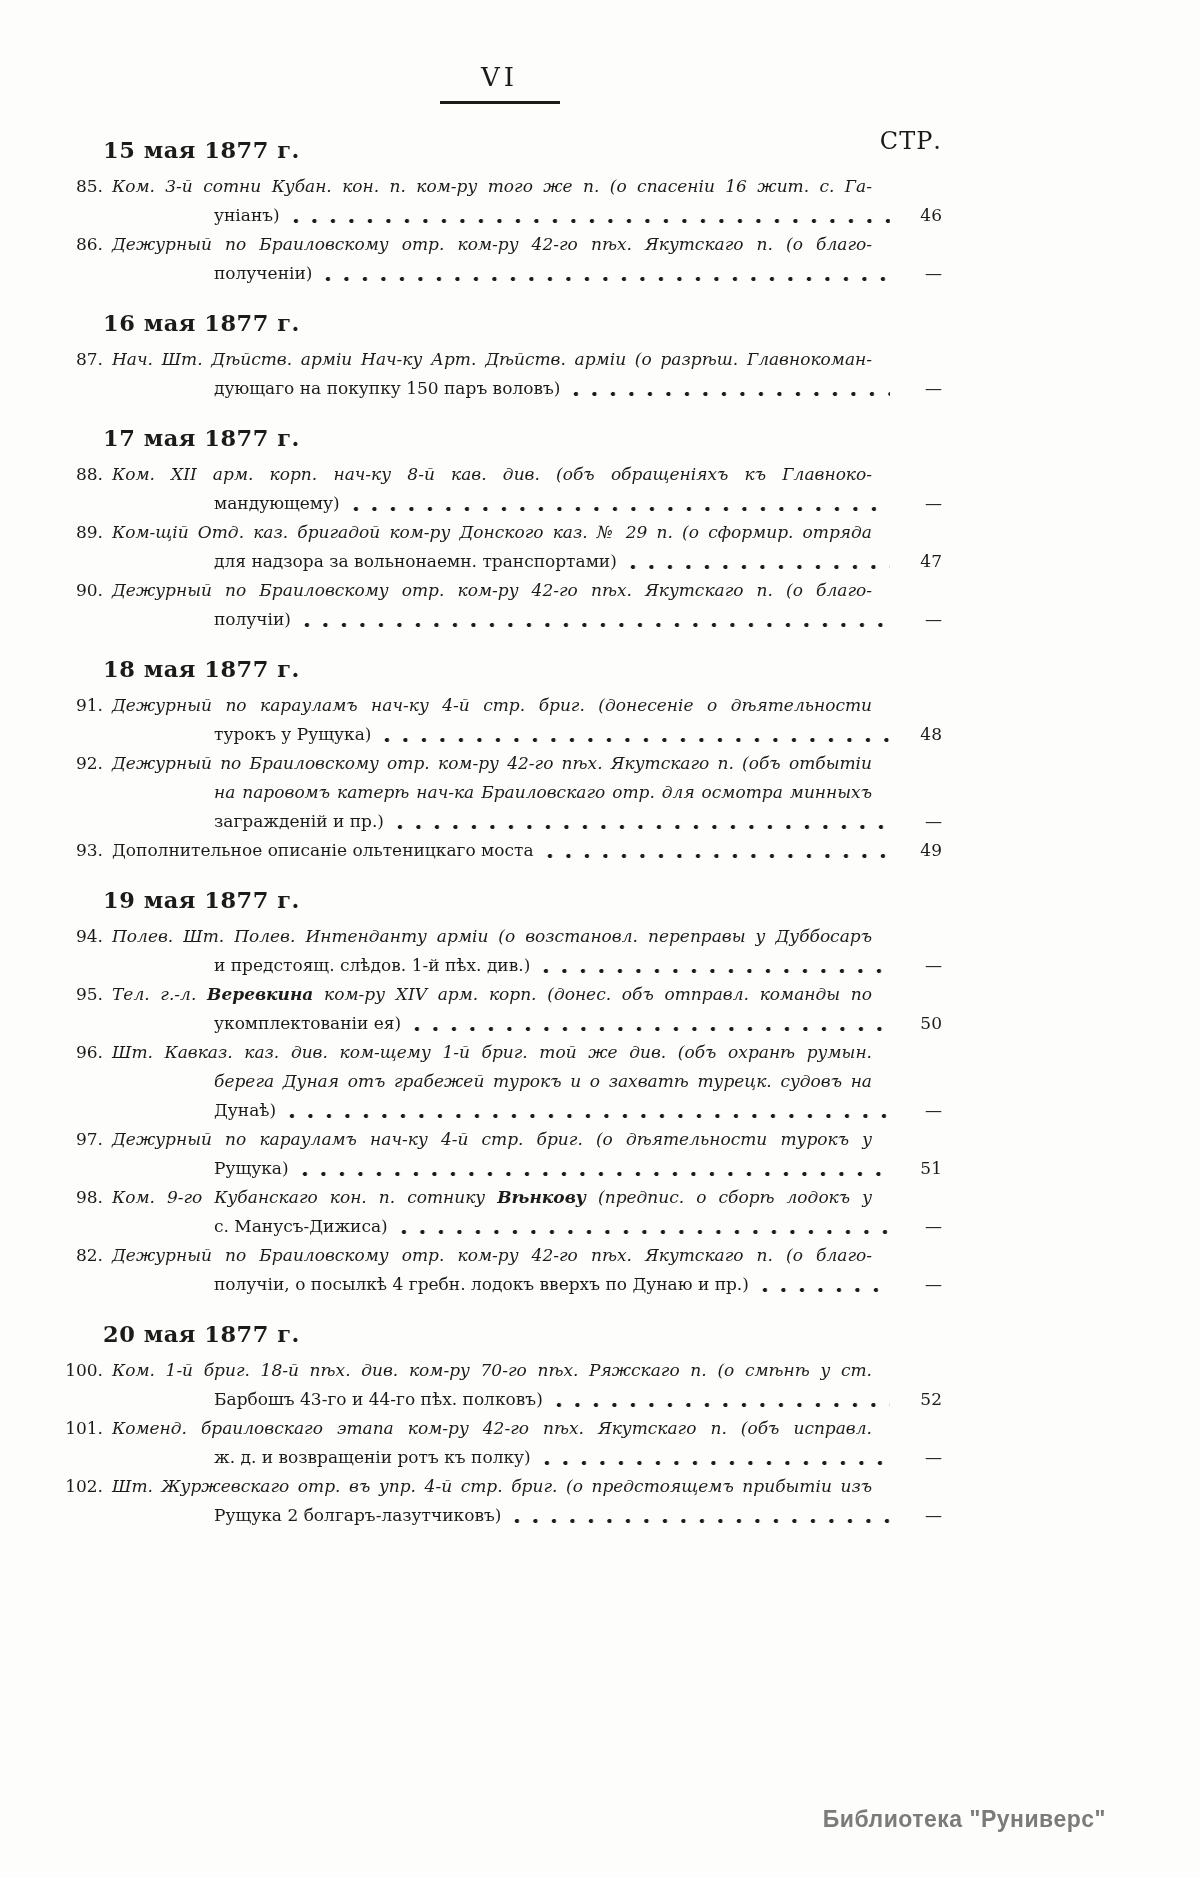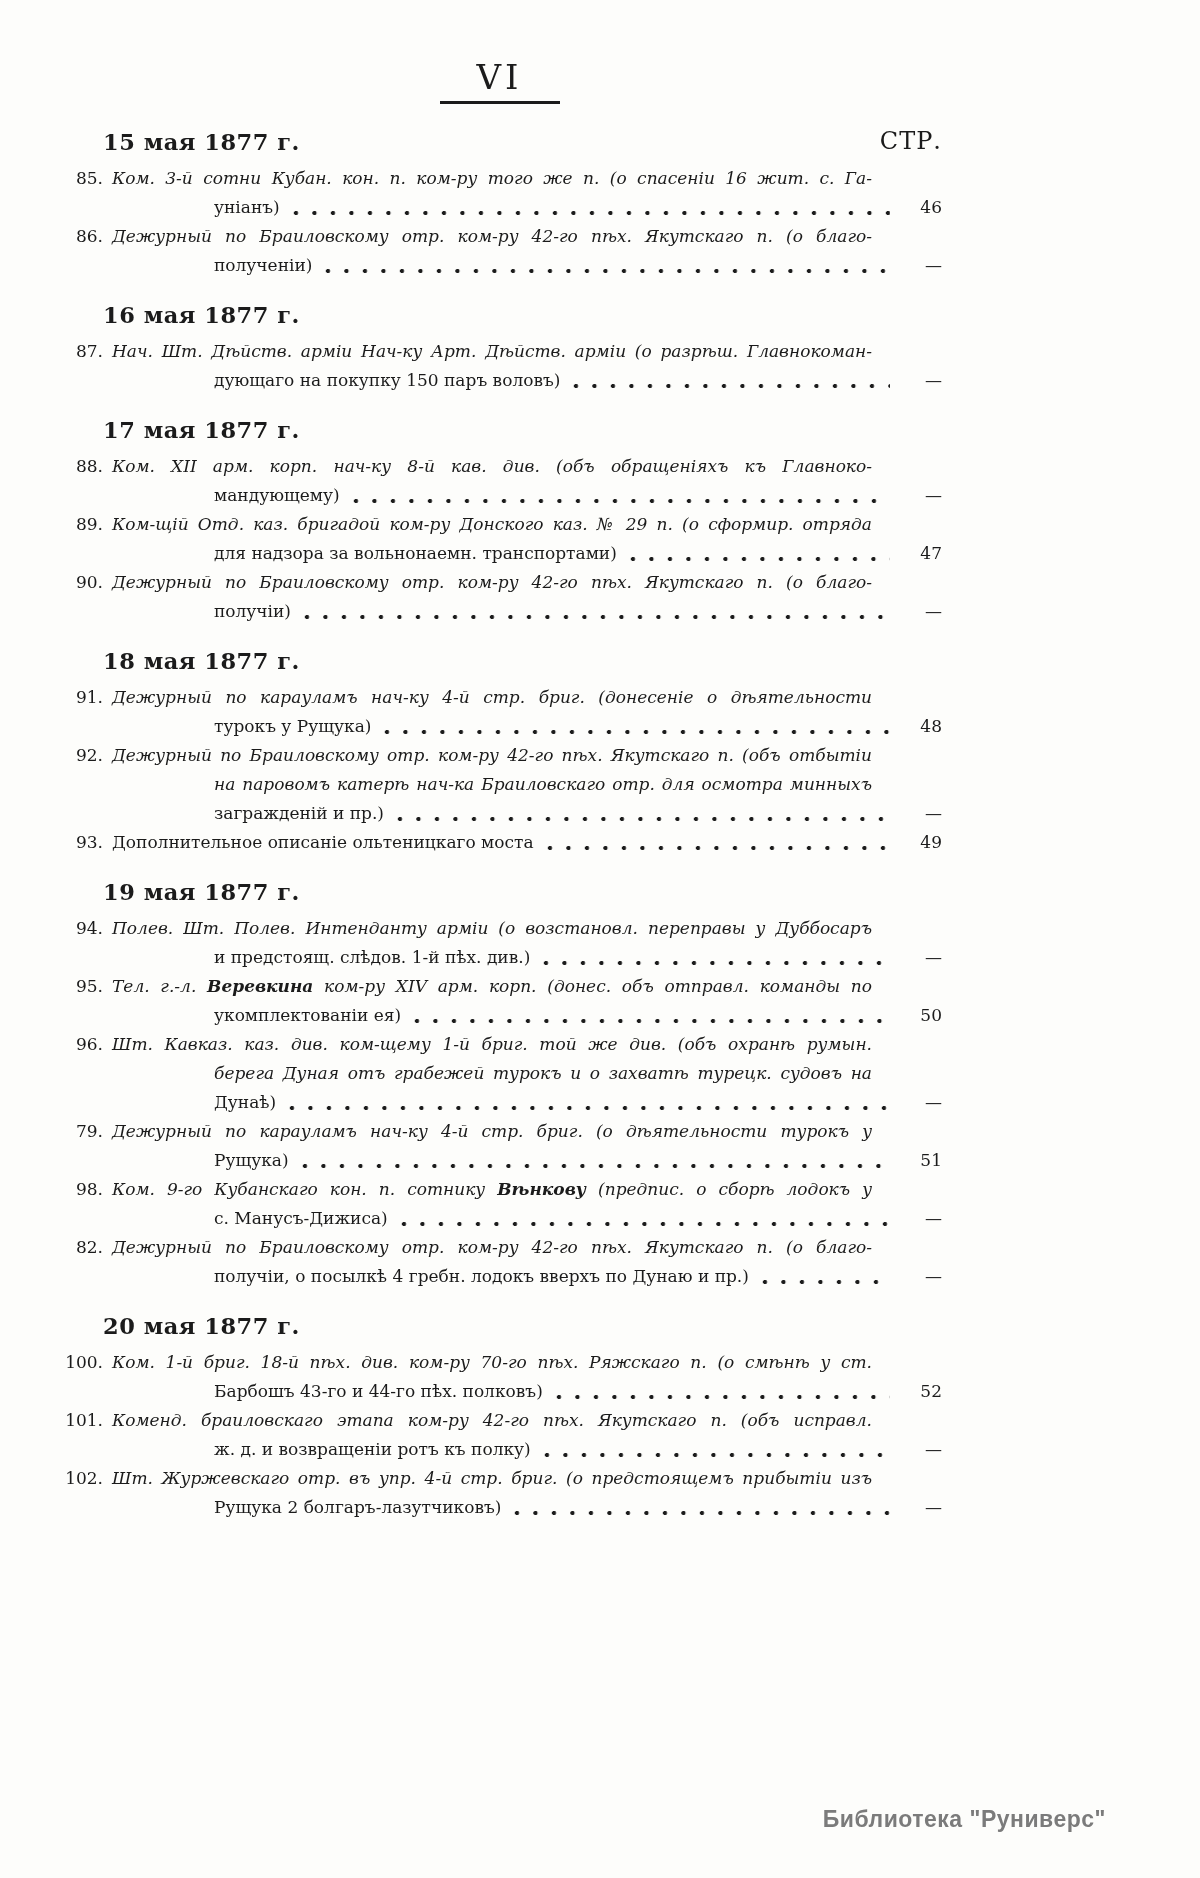--- a/index.html
+++ b/index.html
@@ -14,39 +14,39 @@
     background:var(--paper);
     color:var(--ink);
     font-family:"DejaVu Serif", serif;
     overflow:hidden;
   }
   .folio-wrap{
     position:absolute;top:62px;left:57px;width:885px;
     text-align:center;
   }
   .folio{
-    font-size:34px;letter-spacing:4px;line-height:30px;
+    font-size:26px;letter-spacing:4px;line-height:30px;
   }
   .folio-rule{
     width:120px;height:0;border-top:3px solid var(--ink);
     margin:9px auto 0;
   }
   .page-col-header{
     position:absolute;top:127px;left:57px;width:885px;
     text-align:right;font-size:24px;letter-spacing:1px;
   }
   .toc{
     position:absolute;top:127px;left:57px;width:885px;
   }
   .section-heading{
     font-weight:700;font-size:22.5px;line-height:30px;
     margin:20px 0 7px 46px;
     letter-spacing:0.5px;
   }
-  .section-heading:first-child{margin-top:0;}
+  .section-heading:first-child{margin-top:8px;}
   .entry{
     display:flex;
     font-size:17px;line-height:29px;
   }
   .num{flex:none;width:46px;text-align:right;padding-right:9px;}
   .body{flex:1;min-width:0;}
   .line.mid{
     text-align:justify;text-align-last:justify;
     padding-right:70px;
     font-style:italic;
@@ -215,21 +215,21 @@
           <div class="line mid"><span class="txt">Шт. Кавказ. каз. див. ком-щему 1-й бриг. той же див. (объ охранѣ румын.</span></div>
           <div class="line mid cont"><span class="txt">берега Дуная отъ грабежей турокъ и о захватѣ турецк. судовъ на</span></div>
           <div class="line last cont">
             <span class="txt">Дунаѣ)</span>
             <span class="leader"></span>
             <span class="pagenum">—</span>
           </div>
         </div>
       </div>
       <div class="entry">
-        <div class="num">79.</div>
+        <div class="num">97.</div>
         <div class="body">
           <div class="line mid"><span class="txt">Дежурный по карауламъ нач-ку 4-й стр. бриг. (о дѣятельности турокъ у</span></div>
           <div class="line last cont">
             <span class="txt">Рущука)</span>
             <span class="leader"></span>
             <span class="pagenum">51</span>
           </div>
         </div>
       </div>
       <div class="entry">

